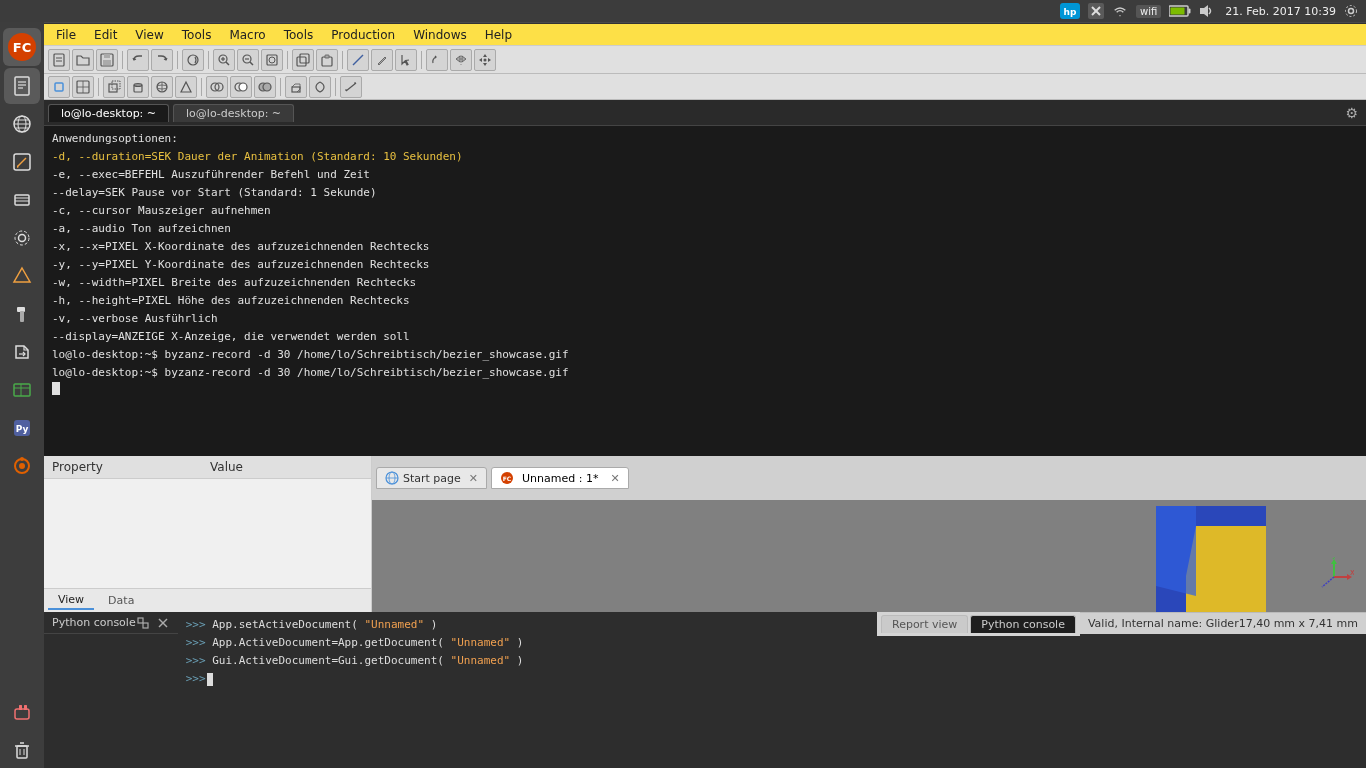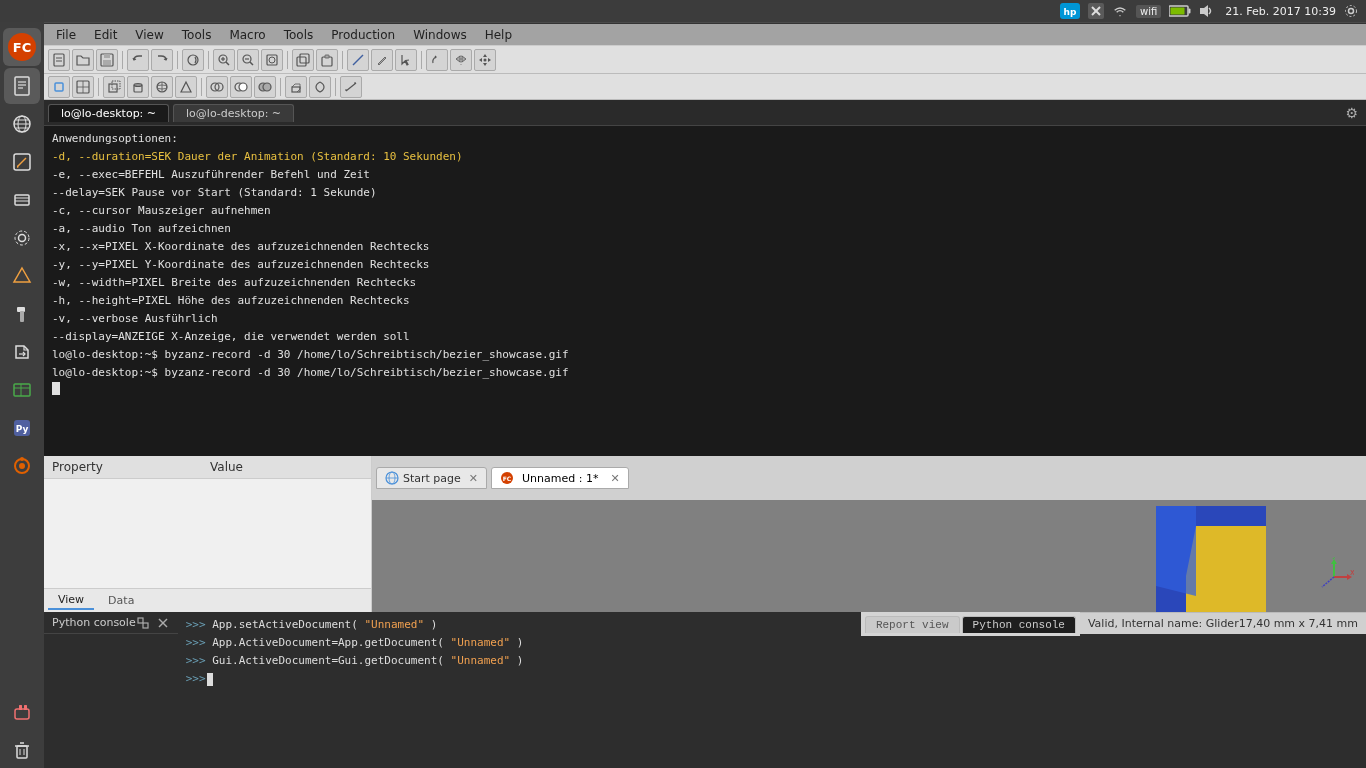--- a/index.html
+++ b/index.html
@@ -35,21 +35,21 @@
     
     #app-titlebar {
       height: 24px; background: #4a4a4a; display: flex; align-items: center;
       padding: 0 8px; color: #eee; font-size: 12px; border-bottom: 1px solid #333;
     }
     #app-titlebar .app-controls { display: flex; gap: 4px; margin-right: 8px; }
     #app-titlebar .btn { width: 12px; height: 12px; border-radius: 50%; border: none; cursor: pointer; }
 
     
     #menubar {
-      height: 22px; background: #a3a3a3; display: flex; align-items: center;
+      height: 22px; background: #fde047; display: flex; align-items: center;
       padding: 0 4px; border-bottom: 1px solid #ccc; gap: 2px;
     }
     .menu-item {
       padding: 2px 8px; cursor: pointer; font-size: 12px; color: #222;
       border-radius: 2px;
     }
 
     
     #toolbar {
       height: 26px; background: #e0e0e0; display: flex; align-items: center;
@@ -155,21 +155,20 @@
 
     
     #bottom-panel-tabs {
       height: 24px; background: #d4d4d4; display: flex; align-items: center;
       padding: 0 4px; gap: 2px;
     }
     .bp-tab {
       padding: 2px 10px; font-size: 11px; cursor: pointer; color: #555;
       border: 1px solid #bbb; border-bottom: none; border-radius: 3px 3px 0 0;
       background: #cacaca;
-      font-family: Liberation Mono, monospace;
     }
     .bp-tab.active { background: #1e1e1e; color: #ccc; }
     .term-white { color: #e0e0e0; }
     .term-cursor { display: inline-block; width: 8px; height: 13px; background: #e0e0e0; }
   </style>
 </head>
 <body>
 
 <div id="system-bar">
   <div class="title">

